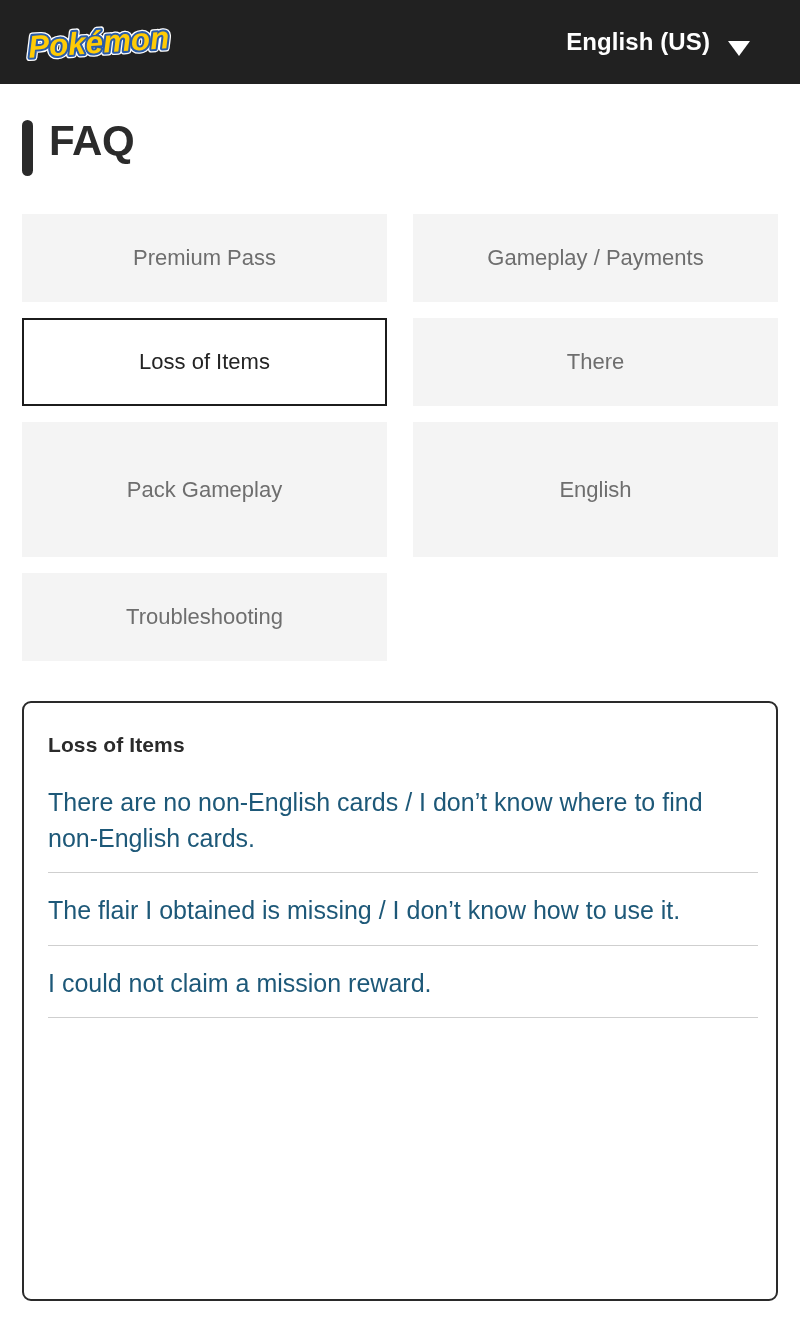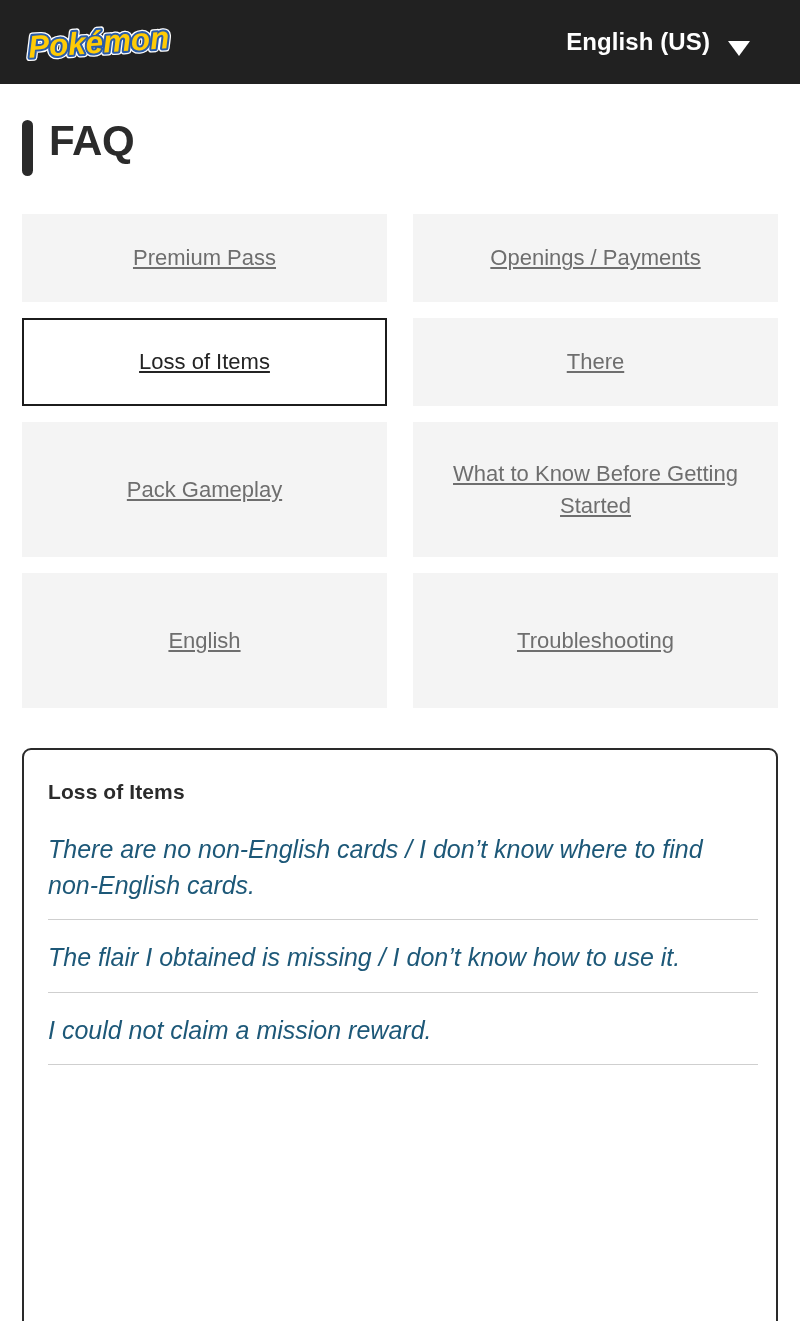--- a/index.html
+++ b/index.html
@@ -96,21 +96,20 @@
     font-family: "Liberation Sans", sans-serif;
     font-size: 22px;
     line-height: 1.1;
     color: #6e6e6e;
     cursor: pointer;
   }
   .cat-btn.tall { min-height: 135px; }
   .cat-btn .lbl {
     display: block;
     line-height: 1.42;
-    text-decoration: underline;
   }
   .cat-btn.selected {
     background: #ffffff;
     border: 2px solid #1c1c1c;
     color: #242424;
   }
 
   
   .faq-card {
     margin: 40px 22px 0 22px;
@@ -131,21 +130,20 @@
   .faq-list { list-style: none; }
   .faq-item { }
   .faq-link {
     display: block;
     color: #1d5878;
     font-size: 25px;
     line-height: 1.42;
     text-decoration: none;
     cursor: pointer;
     padding: 2px 0 16px 0;
-    font-style: italic;
   }
   .faq-sep {
     height: 1px;
     background: #cfcfcf;
     width: 710px;
     margin-bottom: 18px;
   }
 </style>
 </head>
 <body>
@@ -173,39 +171,36 @@
   <h1 class="page-title">FAQ</h1>
 </div>
 
 <div class="cat-grid">
 
   <button class="cat-btn">
     <span class="lbl">Premium Pass</span>
   </button>
 
   <button class="cat-btn">
-    <span class="lbl">Openings / Payments</span>
+    <span class="lbl">Gameplay / Payments</span>
   </button>
 
   <button class="cat-btn selected">
     <span class="lbl">Loss of Items</span>
   </button>
 
   <button class="cat-btn">
     <span class="lbl">There</span>
   </button>
 
   <button class="cat-btn tall">
     <span class="lbl">Pack Gameplay</span>
   </button>
 
 
-  <button class="cat-btn tall">
-    <span class="lbl">What to Know Before Getting Started</span>
-  </button>
 
   <button class="cat-btn tall">
     <span class="lbl">English</span>
   </button>
 
   <button class="cat-btn">
     <span class="lbl">Troubleshooting</span>
   </button>
 
 </div>

